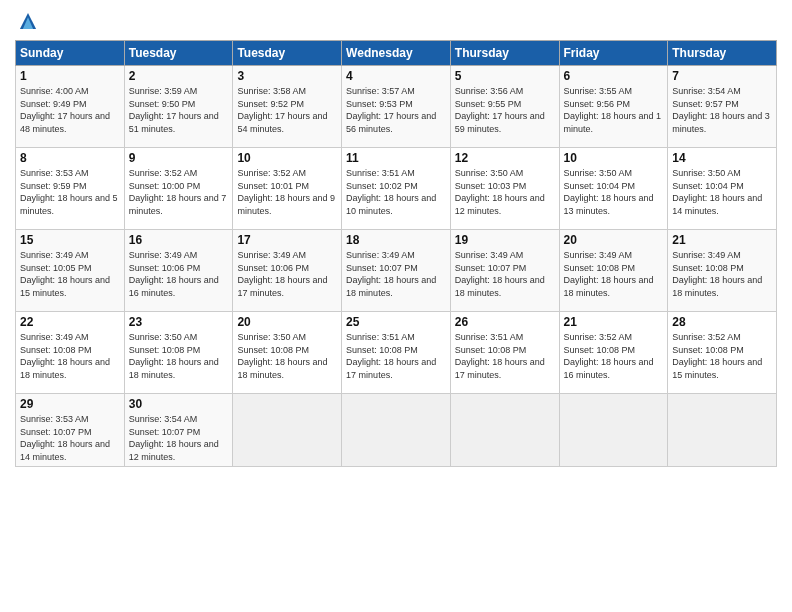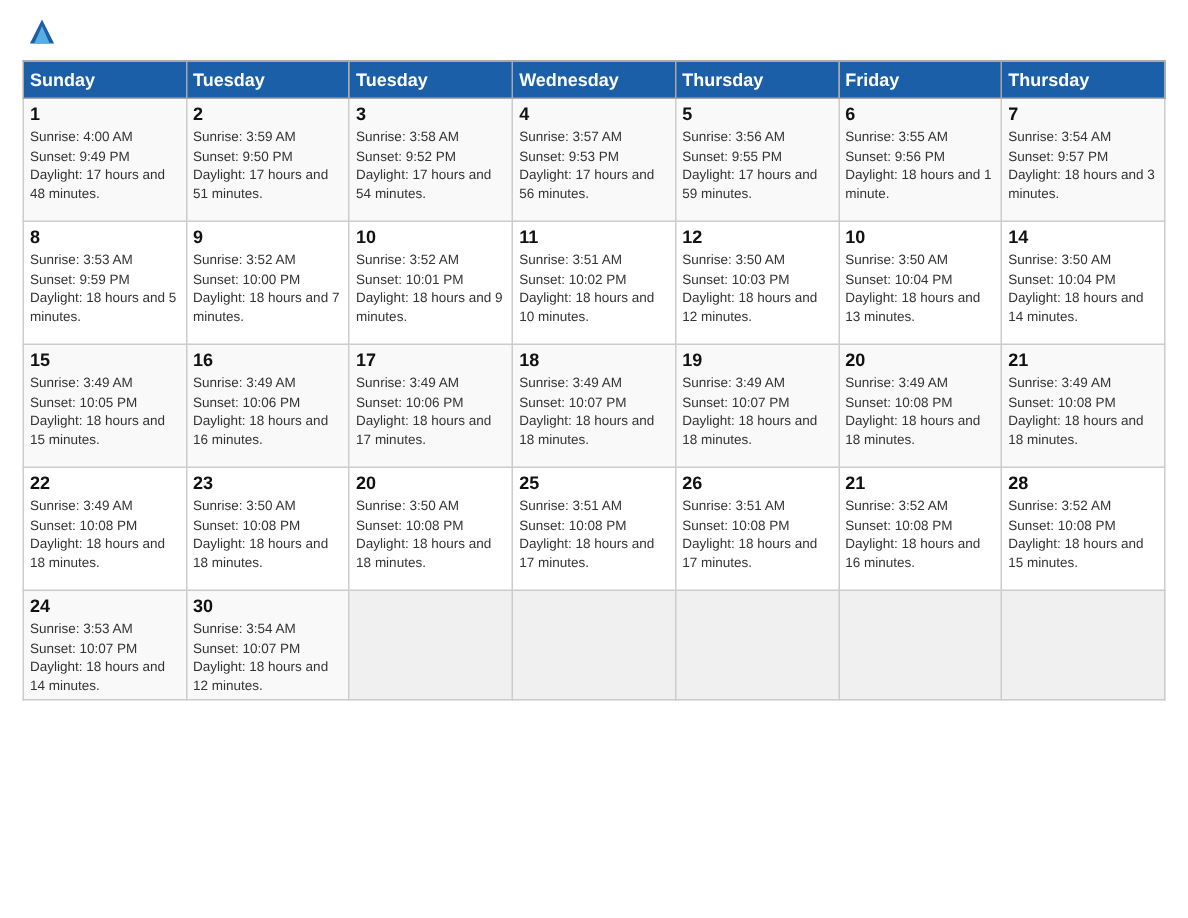--- a/index.html
+++ b/index.html
@@ -361,21 +361,21 @@
           <span class="day-num">28</span>
           <div class="cell-text">
             Sunrise: 3:52 AM<br>
             Sunset: 10:08 PM<br>
             Daylight: 18 hours and 15 minutes.
           </div>
         </td>
         </tr>
         <tr class="last-row">
           <td>
-          <span class="day-num">24</span>
+          <span class="day-num">29</span>
           <div class="cell-text">
             Sunrise: 3:53 AM<br>
             Sunset: 10:07 PM<br>
             Daylight: 18 hours and 14 minutes.
           </div>
         </td>
           <td>
           <span class="day-num">30</span>
           <div class="cell-text">
             Sunrise: 3:54 AM<br>

